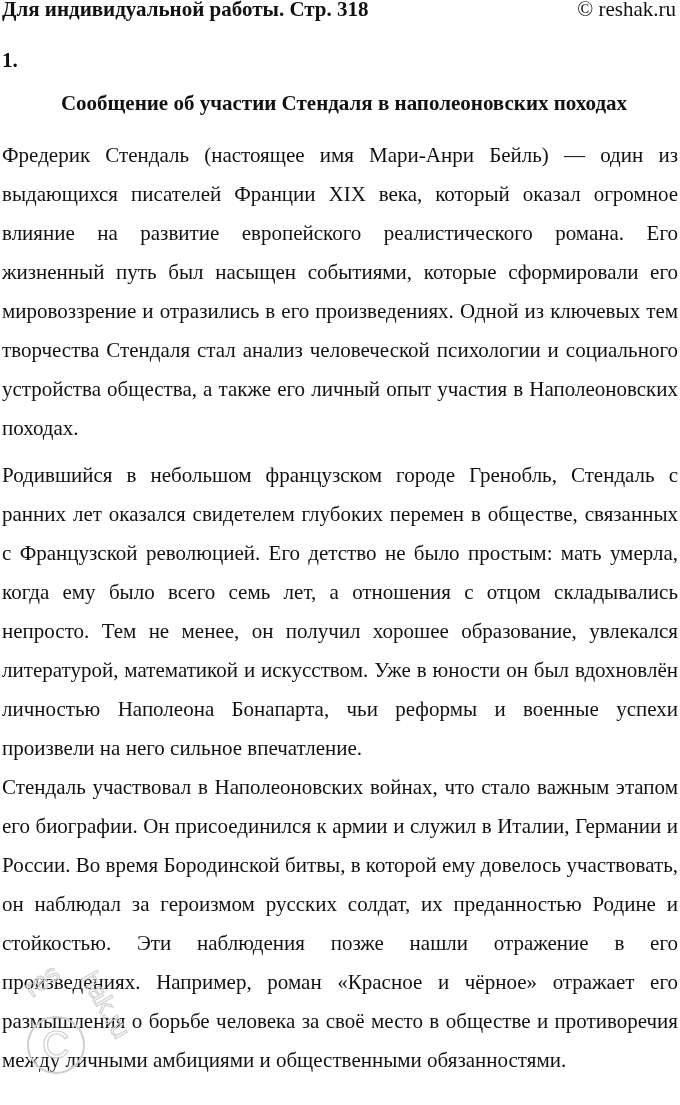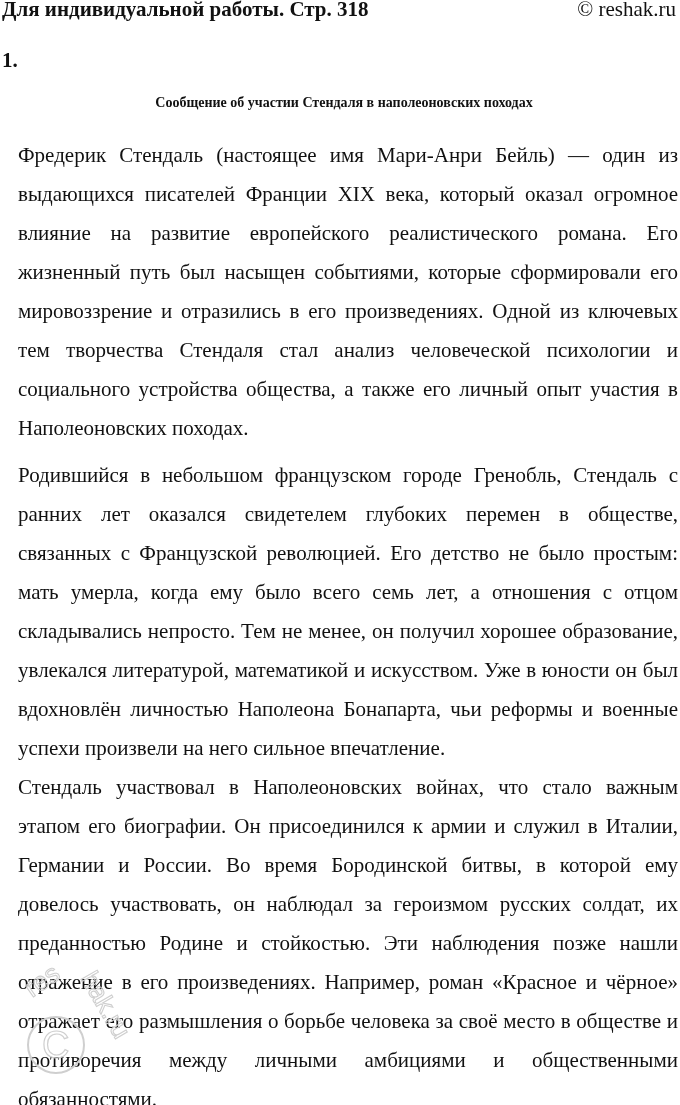--- a/index.html
+++ b/index.html
@@ -14,28 +14,28 @@
     font-size: 21px; line-height: 28px;
   }
   .header .title { font-weight: bold; }
   .header .copyright { font-weight: normal; }
   .task-number {
     position: absolute; left: 2px; top: 46px;
     font-weight: bold; font-size: 21px; line-height: 28px;
   }
   .doc-title {
     position: absolute; left: 8px; right: 0; top: 89px;
-    text-align: center; font-weight: bold; font-size: 14px; line-height: 28px;
+    text-align: center; font-weight: bold; font-size: 21px; line-height: 28px;
   }
   .body-text {
     position: absolute; left: 2px; width: 676px;
     font-size: 21px; line-height: 39px;
     text-align: justify; text-align-last: left;
   }
-  .body-text p { margin: 0 0 15px 16px; }
+  .body-text p { margin: 0 0 15px 0; }
   #p1 { top: 136px; }
   #p2 { top: 456px; }
   #p3 { top: 768px; }
   .watermark {
     position: absolute; left: 18px; top: 950px; width: 110px; height: 130px;
     pointer-events: none;
   }
 </style>
 </head>
 <body>

